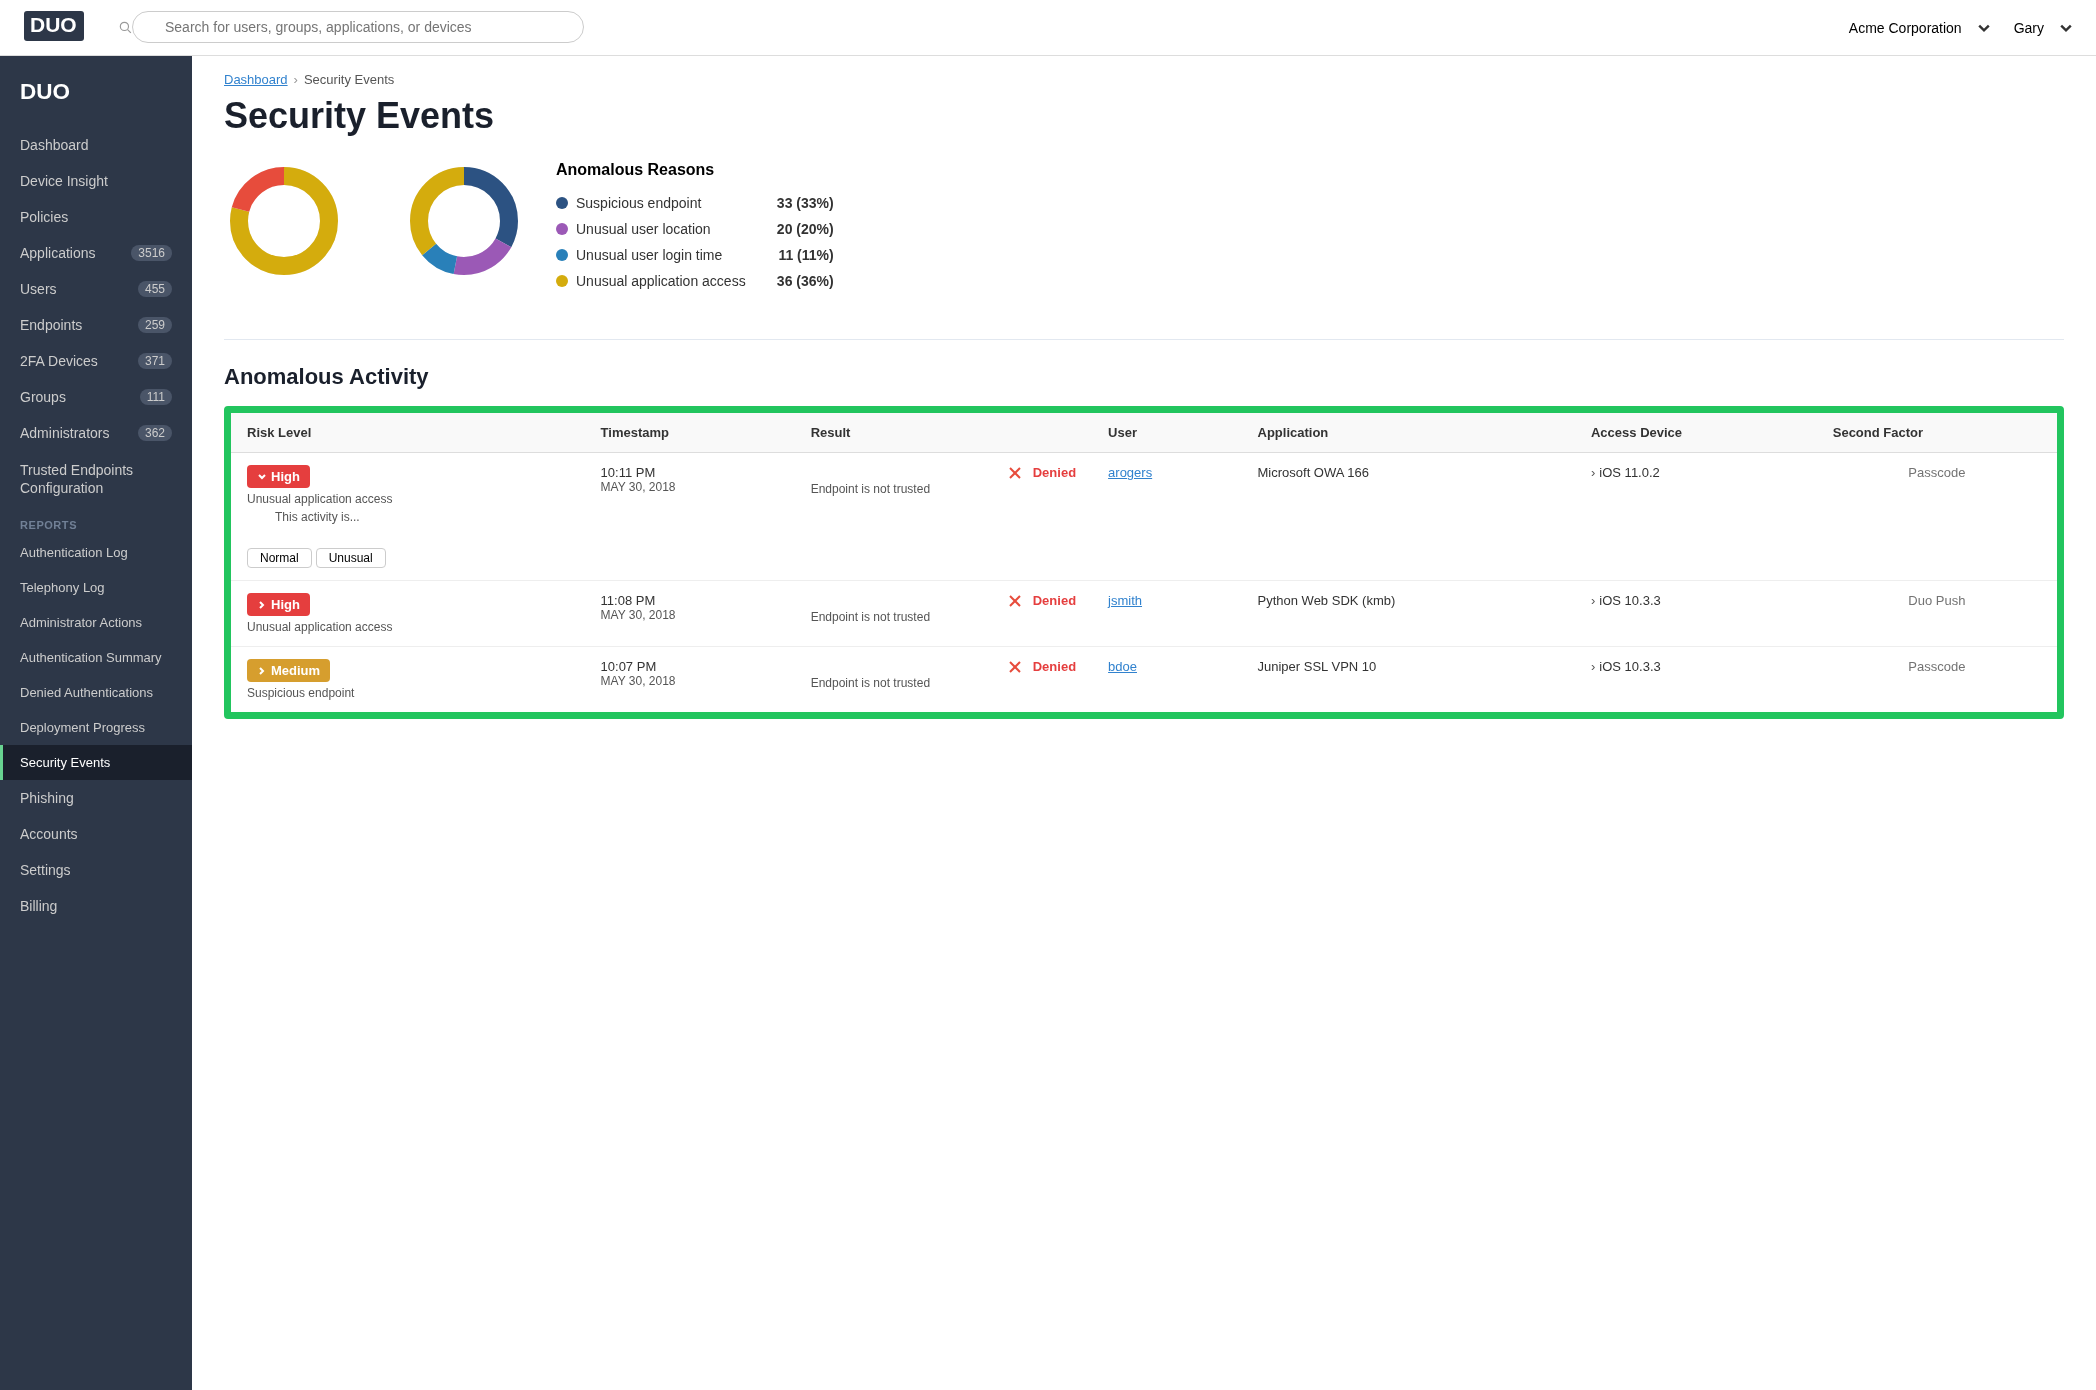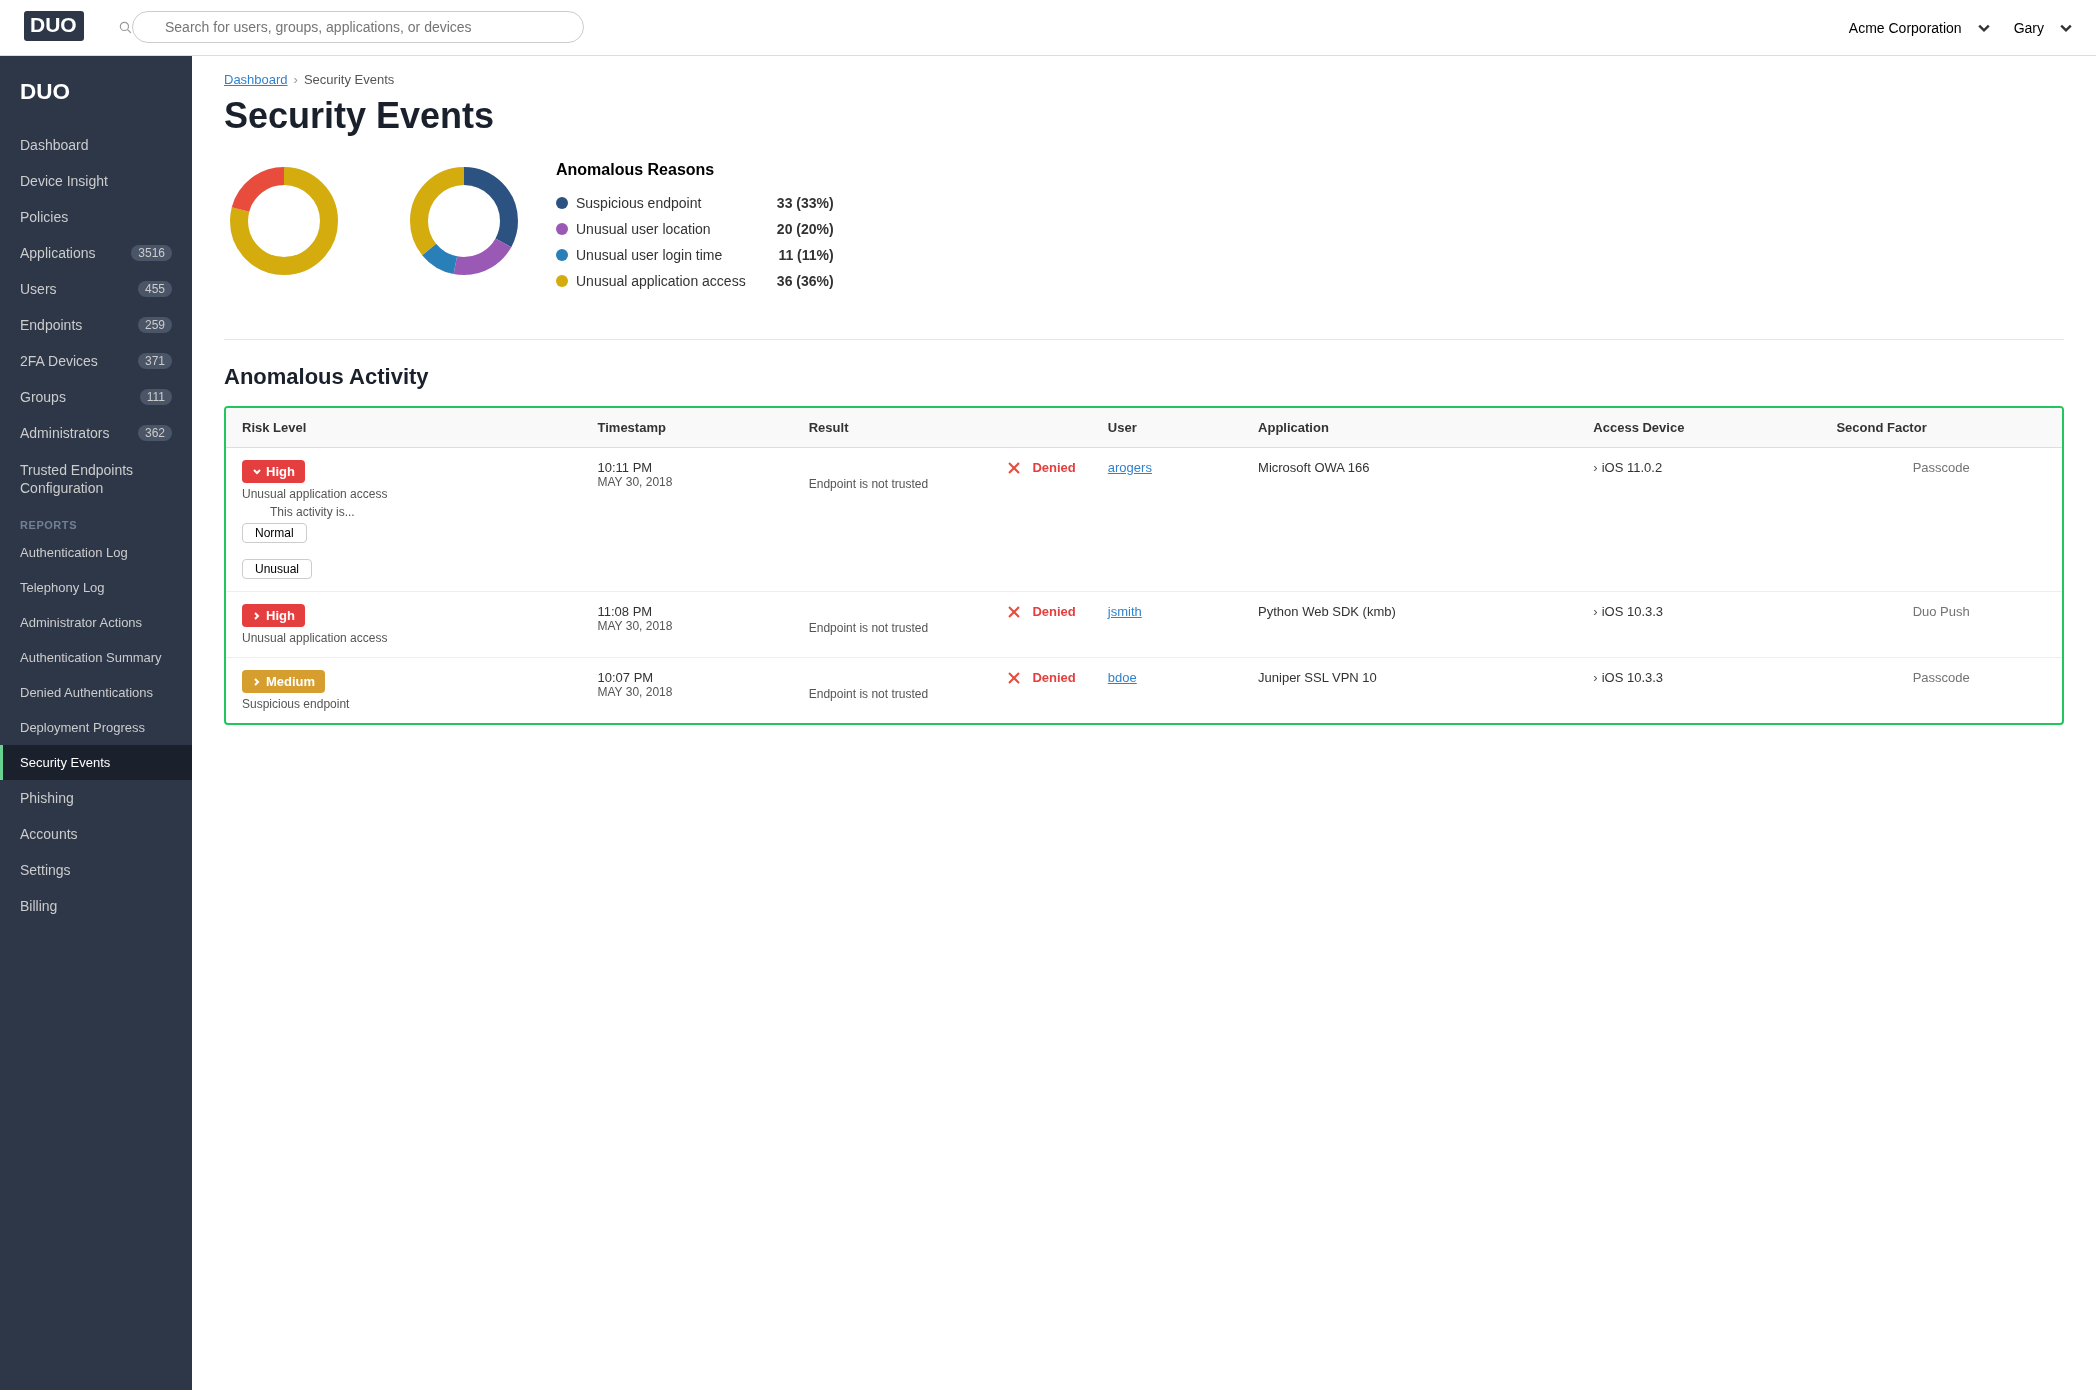--- a/index.html
+++ b/index.html
@@ -58,38 +58,38 @@
 
     
     .donut-wrap { position: relative; width: 120px; height: 120px; }
     .donut-wrap svg { width: 120px; height: 120px; }
 
     
     .section-title { font-size: 22px; font-weight: 700; margin-bottom: 16px; color: #1a202c; }
     .section-wrap { padding: 0 32px 32px; }
 
     
-    .table-wrap { border: 2px solid #22c55e; border-radius: 4px; overflow: hidden; }
+    .table-wrap { border: 7px solid #22c55e; border-radius: 4px; overflow: hidden; }
     table { width: 100%; border-collapse: collapse; }
     thead tr { background: #f9f9f9; }
     th { padding: 12px 16px; text-align: left; font-size: 13px; font-weight: 700; color: #333; border-bottom: 1px solid #ddd; }
     td { padding: 12px 16px; font-size: 13px; color: #333; vertical-align: top; border-bottom: 1px solid #eee; }
     tr:last-child td { border-bottom: none; }
 
     .risk-badge {
       display: inline-flex; align-items: center; gap: 4px; padding: 4px 10px;
       border-radius: 4px; font-size: 13px; font-weight: 700; color: #fff;
     }
     .risk-high { background: #e53e3e; }
     .risk-medium { background: #d69e2e; }
 
     .risk-cell { min-width: 180px; }
     .risk-reason { font-size: 12px; color: #555; margin-top: 4px; }
     .risk-activity { font-size: 12px; color: #555; margin-top: 4px; margin-left: 28px; }
-    .risk-buttons { margin-top: 4px; display: flex; flex-direction: column; gap: 16px; }
+    .risk-buttons { margin-top: 24px; display: flex; flex-direction: row; gap: 4px; }
     .risk-btn { border: 1px solid #ccc; background: #fff; border-radius: 4px; padding: 2px 12px; font-size: 12px; cursor: pointer; display: inline-block; width: fit-content; }
 
     .denied { color: #e53e3e; font-weight: 600; display: flex; align-items: center; gap: 12px; justify-content: flex-end; }
     .denied-reason { font-size: 12px; color: #555; margin-top: 2px; }
 
     .user-link { color: #3182ce; text-decoration: underline; cursor: pointer; }
 
     .access-device { display: flex; align-items: center; gap: 4px; }
     .arrow-icon { color: #555; }
 

